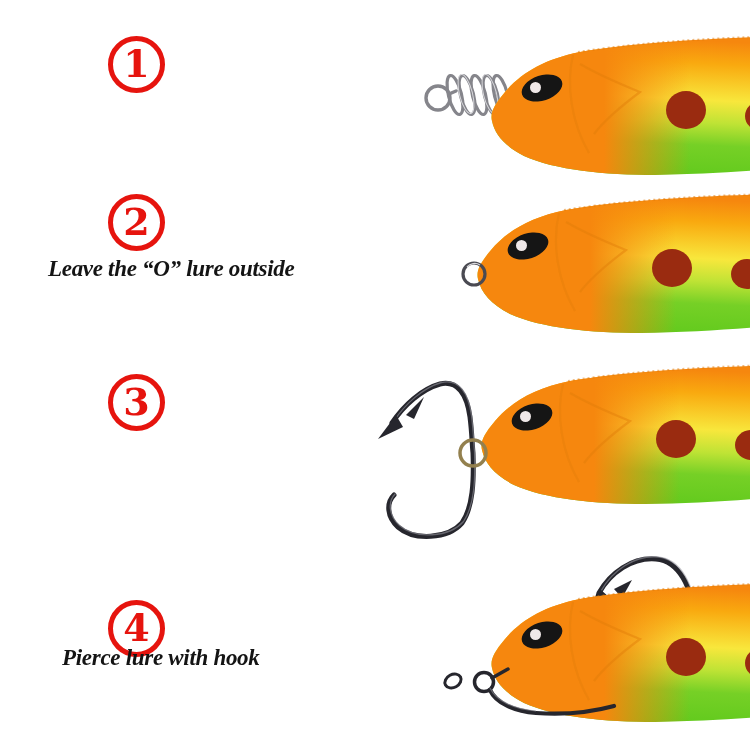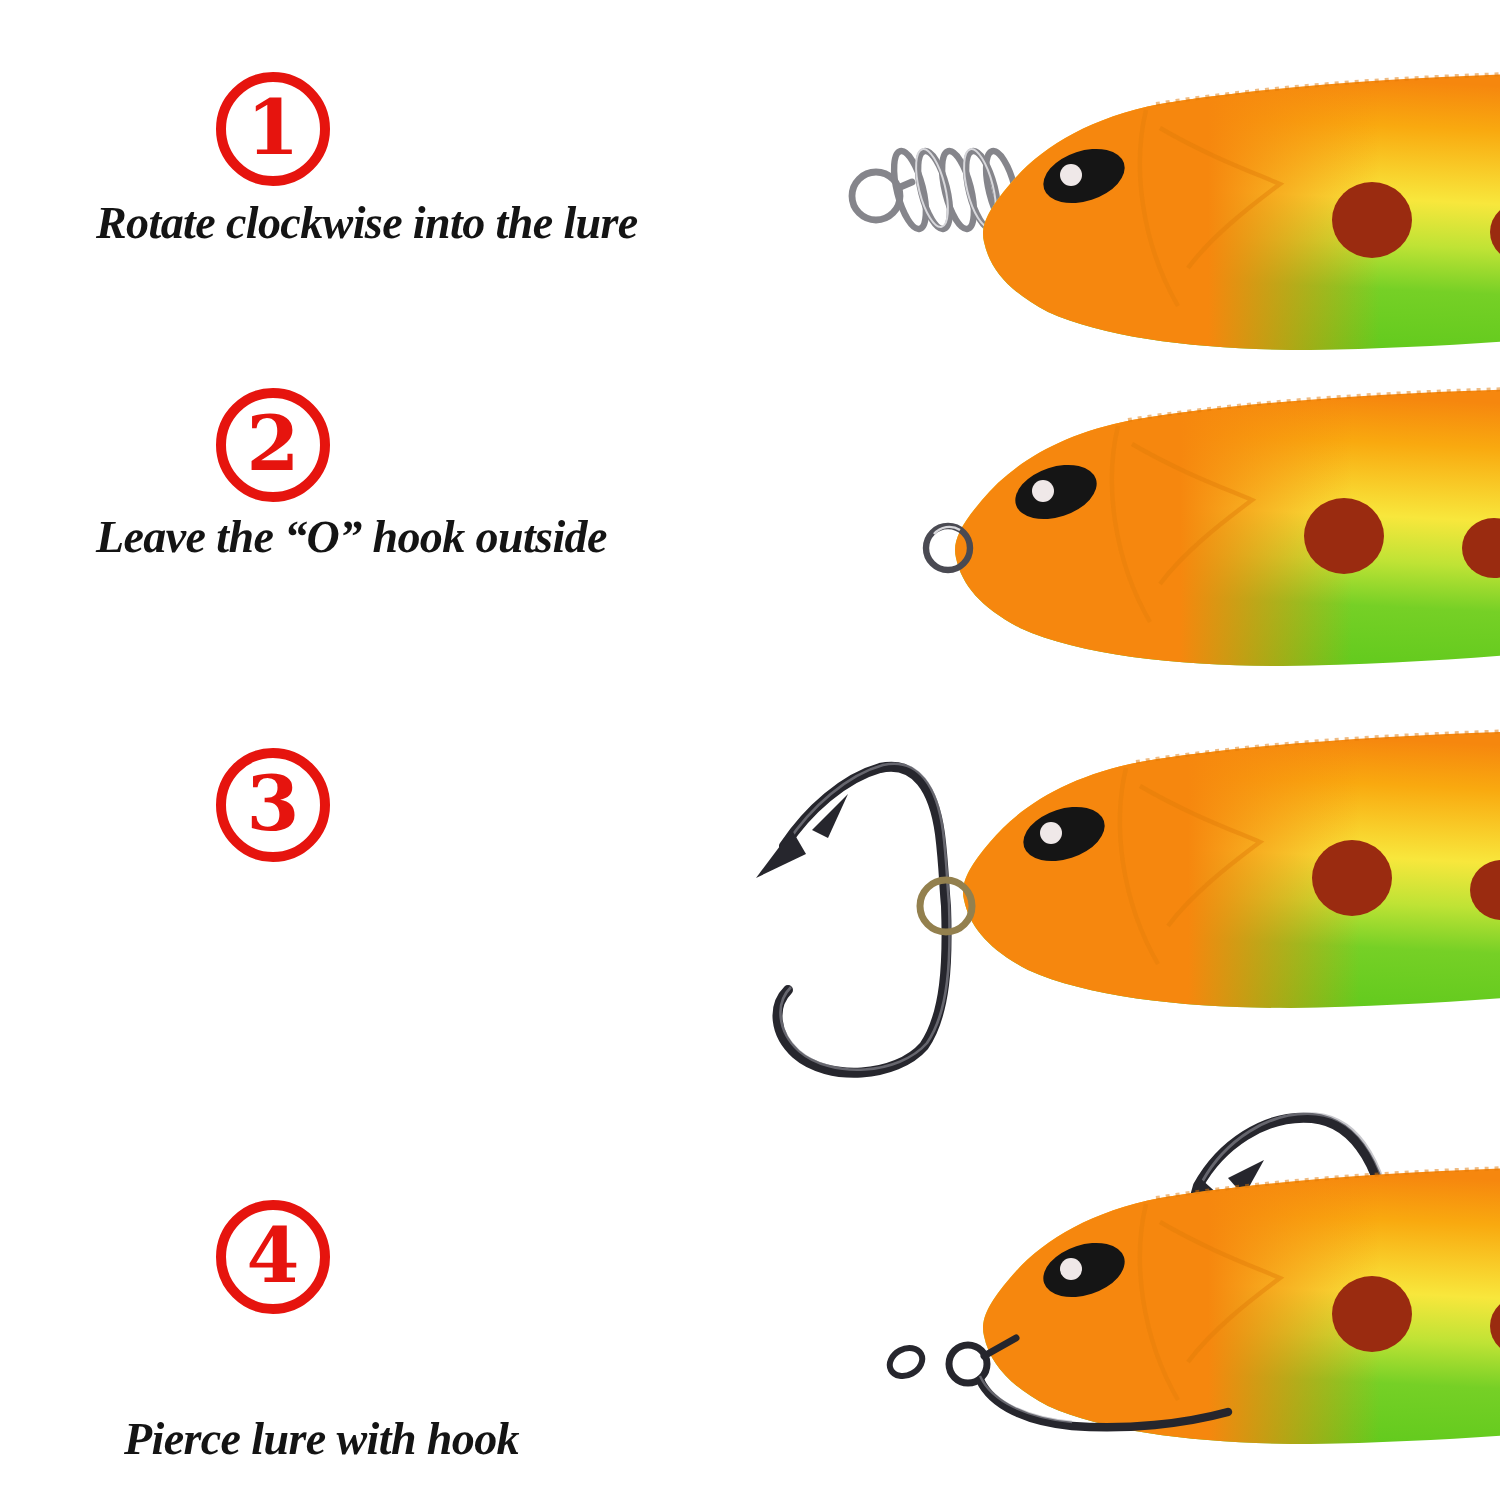--- a/index.html
+++ b/index.html
@@ -71,40 +71,39 @@
         <ellipse class="spot" cx="281" cy="94" rx="16" ry="15"></ellipse>
         <ellipse cx="62" cy="66" rx="21" ry="12.5" fill="var(--eye-black)" transform="rotate(-18 62 66)"></ellipse>
         <circle cx="55.5" cy="65.5" r="5.5" fill="#EFE8E8"></circle>
       </g>
     </defs>
   </svg>
 
   <div class="badge" style="left:108px;top:36px">
     <span>1</span>
   </div>
-  <p class="caption" style="left:48px;top:99px">Rotate clockwise into the lure</p>
   <svg class="illus" style="left:405px;top:20px" width="345" height="170" viewBox="0 0 345 170">
     <g stroke-linecap="round">
       <circle cx="33" cy="78" r="12" class="metal" stroke-width="3.4"></circle>
       <path d="M44,74 L51,71" class="metal" stroke-width="3.4"></path>
       <ellipse cx="50" cy="75" rx="6.5" ry="20" class="metal" stroke-width="3.2" transform="rotate(-14 50 75)"></ellipse>
       <ellipse cx="62" cy="75" rx="6.5" ry="20" class="metal" stroke-width="3.2" transform="rotate(-14 62 75)"></ellipse>
       <ellipse cx="74" cy="75" rx="6.5" ry="20" class="metal" stroke-width="3.2" transform="rotate(-14 74 75)"></ellipse>
       <ellipse cx="86" cy="75" rx="6.5" ry="20" class="metal" stroke-width="3.2" transform="rotate(-14 86 75)"></ellipse>
       <ellipse cx="96" cy="75" rx="6.5" ry="20" class="metal" stroke-width="3.2" transform="rotate(-14 96 75)"></ellipse>
       <ellipse cx="61" cy="74" rx="6.5" ry="20" class="metal-light" stroke-width="1" transform="rotate(-14 61 74)"></ellipse>
       <ellipse cx="85" cy="74" rx="6.5" ry="20" class="metal-light" stroke-width="1" transform="rotate(-14 85 74)"></ellipse>
     </g>
     <use href="#lure" transform="translate(75,2)"></use>
   </svg>
 
   <div class="badge" style="left:108px;top:194px">
     <span>2</span>
   </div>
-  <p class="caption" style="left:48px;top:256px">Leave the “O” hook outside</p>
+  <p class="caption" style="left:48px;top:256px">Leave the “O” lure outside</p>
   <svg class="illus" style="left:400px;top:180px" width="350" height="165" viewBox="0 0 350 165">
     <use href="#lure" transform="translate(66,0)"></use>
     <g>
       <circle cx="74" cy="94" r="11" class="darkring" stroke-width="3.2"></circle>
       <path d="M67,87 A10,10 0 0 1 80,85" class="metal-light" stroke-width="1.2"></path>
     </g>
   </svg>
 
   <div class="badge" style="left:108px;top:374px">
     <span>3</span>
@@ -118,21 +117,21 @@
            C104,126 103,152 92,168 C78,184 44,186 28,172 C17,162 16,148 24,140"></path>
       <polygon class="hook-fill" points="8,84 26,60 33,72"></polygon>
       <polygon class="hook-fill" points="36,60 54,42 44,64"></polygon>
     </g>
     <circle cx="103" cy="98" r="13" class="gold" stroke-width="3.5"></circle>
   </svg>
 
   <div class="badge" style="left:108px;top:600px">
     <span>4</span>
   </div>
-  <p class="caption" style="left:62px;top:707px">Pierce lure with hook</p>
+  <p class="caption" style="left:62px;top:645px">Pierce lure with hook</p>
   <svg class="illus" style="left:430px;top:545px" width="320" height="205" viewBox="0 0 320 205">
     <g>
       <path class="hook" stroke-width="5" d="M265,80 C263,40 248,16 226,14 C202,12 180,28 169,48 L167,55"></path>
       <path class="sheen" stroke-width="1.4" transform="translate(2,-2)" d="M265,80 C263,40 248,16 226,14 C202,12 180,28 169,48"></path>
       <polygon class="hook-fill" points="160,64 170,44 180,53"></polygon>
       <polygon class="hook-fill" points="184,44 202,35 192,53"></polygon>
     </g>
     <use href="#lure" transform="translate(50,24)"></use>
     <g>
       <path class="hook" stroke-width="3.5" d="M62,133 L78,124"></path>

